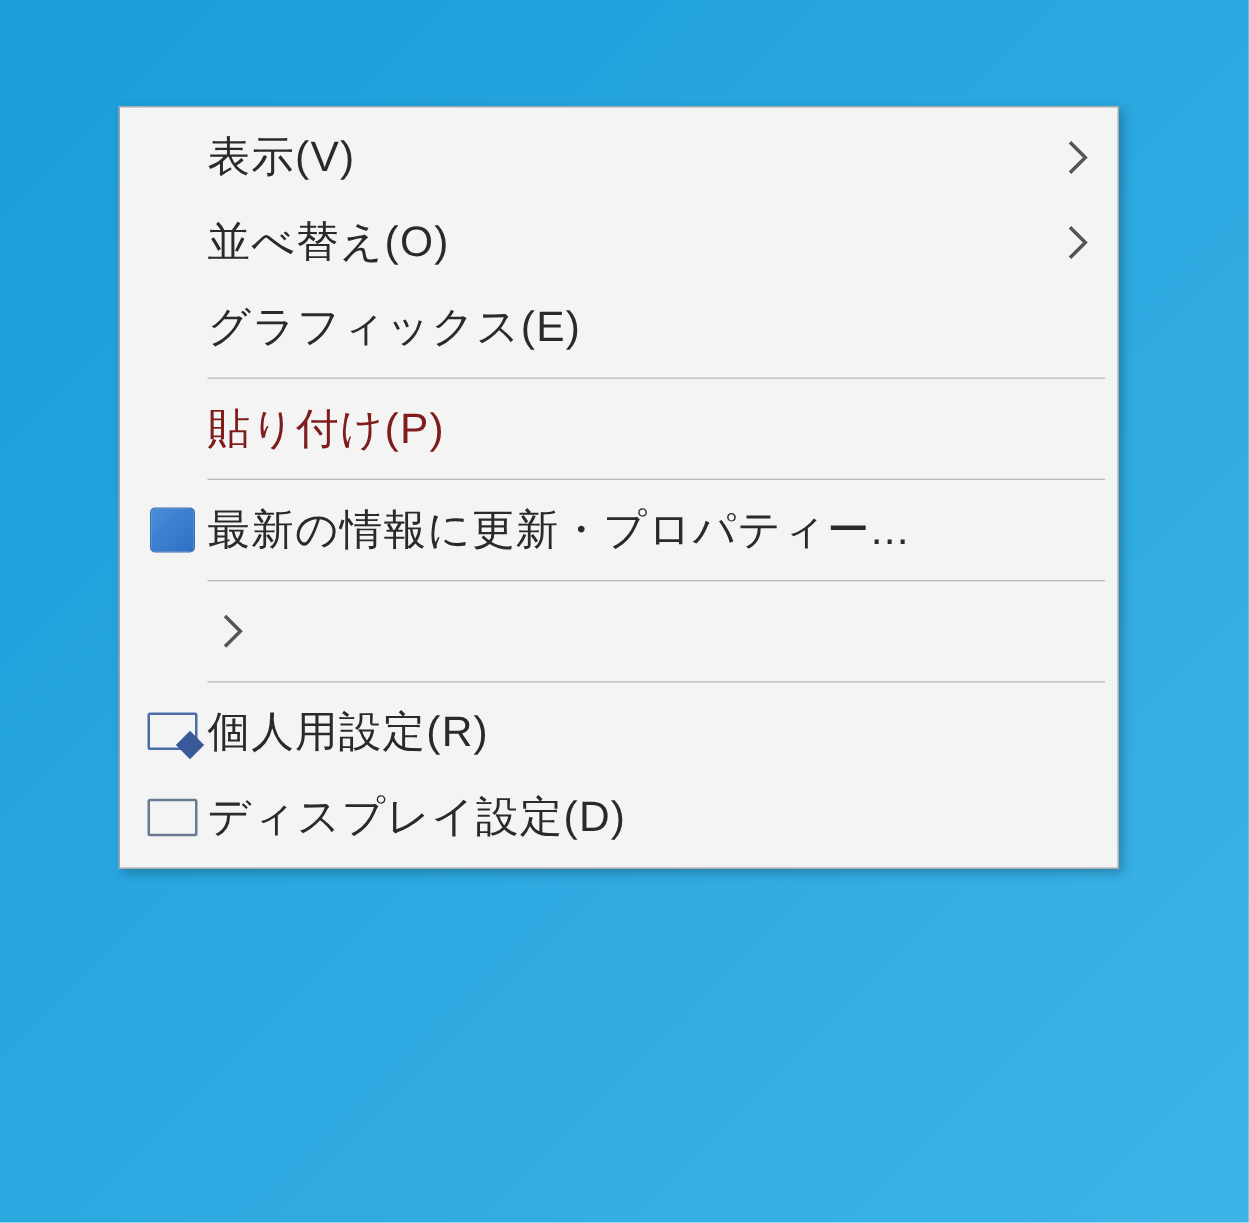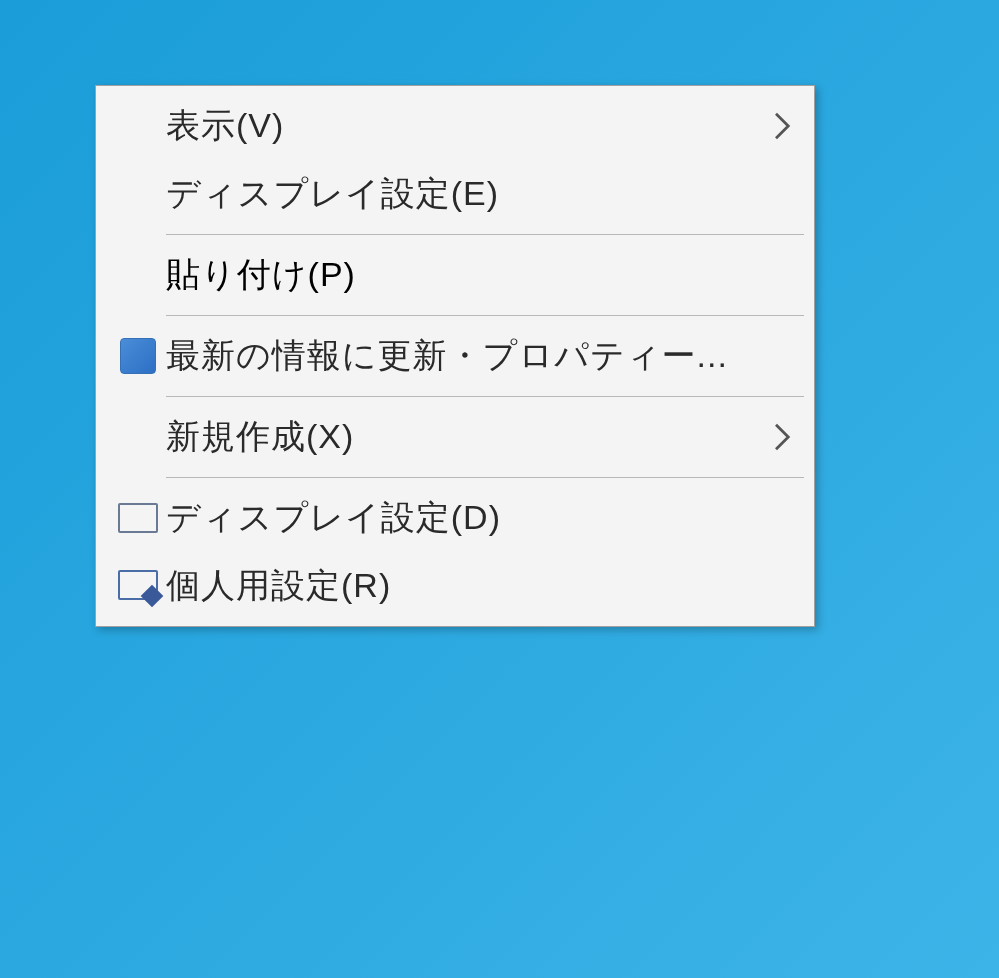--- a/index.html
+++ b/index.html
@@ -12,21 +12,21 @@
       height: 978px;
       background: linear-gradient(135deg, #1a9dd9 0%, #2ba8e0 50%, #3db4e8 100%);
       font-family: "Meiryo", "Yu Gothic", "MS PGothic", sans-serif;
       position: relative;
       overflow: hidden;
     }
     .context-menu {
       position: absolute;
       left: 95px;
       top: 85px;
-      width: 720px;
+      width: 800px;
       background: #f4f4f4;
       border: 1px solid #a0a0a0;
       box-shadow: 3px 3px 8px rgba(0,0,0,0.25);
       padding: 6px 2px;
     }
     .menu-item {
       display: flex;
       align-items: center;
       height: 68px;
       padding: 0 20px 0 12px;
@@ -41,21 +41,21 @@
       flex-shrink: 0;
     }
     .menu-item .label {
       flex: 1;
       font-size: 34px;
       color: #2a2a2a;
       white-space: nowrap;
       letter-spacing: 1px;
     }
     .menu-item.disabled .label {
-      color: #000000;
+      color: #7f1d1d;
     }
     .menu-item .arrow {
       width: 30px;
       display: flex;
       align-items: center;
       justify-content: flex-end;
       flex-shrink: 0;
     }
     .separator {
       height: 1px;
@@ -116,24 +116,33 @@
   <div class="menu-item">
     <span class="icon-slot"></span>
     <span class="label">表示(V)</span>
     <span class="arrow">
       <svg class="chevron-svg" viewBox="0 0 10 16">
           <path d="M1 1 L8 8 L1 15" fill="none" stroke="#555" stroke-width="1.6"></path>
         </svg>
     </span>
   </div>
 
+  <div class="menu-item">
+    <span class="icon-slot"></span>
+    <span class="label">並べ替え(O)</span>
+    <span class="arrow">
+      <svg class="chevron-svg" viewBox="0 0 10 16">
+          <path d="M1 1 L8 8 L1 15" fill="none" stroke="#555" stroke-width="1.6"></path>
+        </svg>
+    </span>
+  </div>
 
   <div class="menu-item">
     <span class="icon-slot"></span>
-    <span class="label">ディスプレイ設定(E)</span>
+    <span class="label">グラフィックス(E)</span>
     <span class="arrow"></span>
   </div>
 
   <div class="separator"></div>
 
   <div class="menu-item disabled">
     <span class="icon-slot"></span>
     <span class="label">貼り付け(P)</span>
     <span class="arrow"></span>
   </div>
@@ -147,39 +156,38 @@
     </span>
     <span class="label">最新の情報に更新・プロパティー...</span>
     <span class="arrow"></span>
   </div>
 
 
   <div class="separator"></div>
 
   <div class="menu-item">
     <span class="icon-slot"></span>
-    <span class="label">新規作成(X)</span>
     <span class="arrow">
       <svg class="chevron-svg" viewBox="0 0 10 16">
           <path d="M1 1 L8 8 L1 15" fill="none" stroke="#555" stroke-width="1.6"></path>
         </svg>
     </span>
   </div>
 
   <div class="separator"></div>
 
   <div class="menu-item">
     <span class="icon-slot">
+      <span class="icon-personalize"></span>
+    </span>
+    <span class="label">個人用設定(R)</span>
+    <span class="arrow"></span>
+  </div>
+
+  <div class="menu-item">
+    <span class="icon-slot">
       <span class="icon-display"></span>
     </span>
     <span class="label">ディスプレイ設定(D)</span>
     <span class="arrow"></span>
   </div>
 
-  <div class="menu-item">
-    <span class="icon-slot">
-      <span class="icon-personalize"></span>
-    </span>
-    <span class="label">個人用設定(R)</span>
-    <span class="arrow"></span>
-  </div>
-
 </div>
 
 </body></html>

